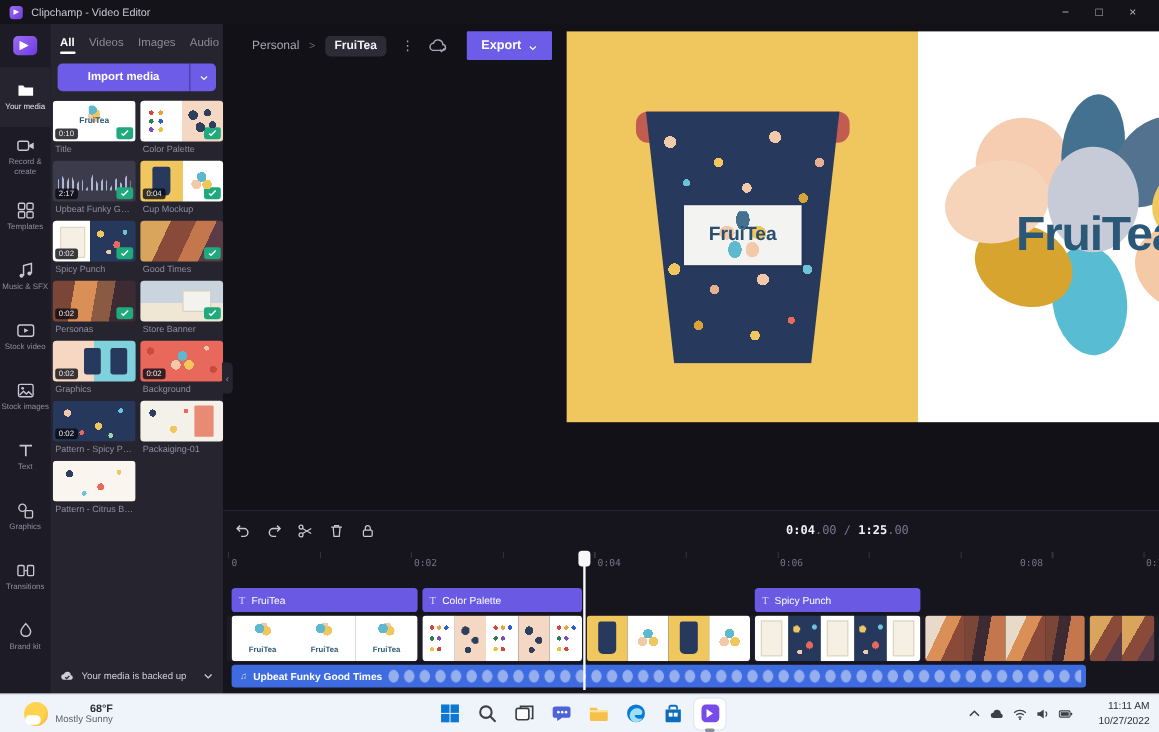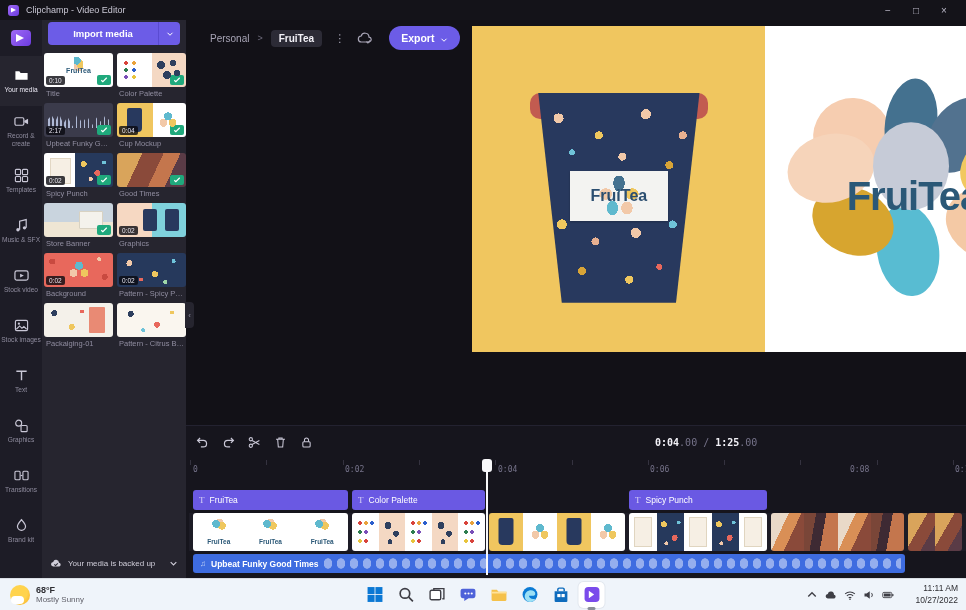--- a/index.html
+++ b/index.html
@@ -124,21 +124,21 @@
   .main-col { flex:1; display:flex; flex-direction:column; }
   .top-row { display:flex; height:405px; }
   .stage { flex:1; background:#121117; position:relative; display:flex; flex-direction:row;padding-left:12px; }
   .stage-header { height:36px; display:flex; align-items:center; padding:0 12px; gap:8px; }
   .crumb-root { color:#A7A4B5; font-size:10px; cursor:pointer; }
   .crumb-sep { color:#6F6C7E; font-size:9px; }
   .crumb-current { background:#2C2B36; color:#F2F1F7; font-size:10px; font-weight:bold; padding:3px 8px; border-radius:4px; cursor:pointer; }
   .kebab { color:#A7A4B5; font-size:11px; padding:0 4px; cursor:pointer; }
   .cloud-sync { width:16px; height:14px; color:#A7A4B5; cursor:pointer; }
   .header-spacer { flex:1; }
-  .export-btn { background:#6C5CE7; color:#fff; font-size:10.5px; font-weight:bold; padding:6px 12px; border-radius:12px; display:flex; align-items:flex-end; gap:6px; cursor:pointer; }
+  .export-btn { background:#6C5CE7; color:#fff; font-size:10.5px; font-weight:bold; padding:6px 12px; border-radius:1px; display:flex; align-items:flex-end; gap:6px; cursor:pointer; }
   .aspect-badge { position:absolute; top:54px; right:14px; border:1px solid #8E8B9C; color:#E9E7F2; font-size:9px; font-weight:bold; padding:2px 6px; border-radius:4px; background:#1A1920; cursor:pointer; }
   .canvas { width:590px; height:326px; margin:6px auto 0 auto; position:relative; overflow:hidden; }
   .canvas-left { position:absolute; left:0; top:0; width:293px; height:100%; background:#F0C65F; }
   .canvas-right { position:absolute; right:0; top:0; width:297px; height:100%; background:#FFFFFF; }
 
   
   .cup { position:absolute; left:50%; top:53%; transform:translate(-50%,-50%); width:168px; height:212px; }
   .cup-rim { position:absolute; top:0; left:-5px; right:-5px; height:26px; background:#C25B50; border-radius:10px; }
   .cup-body { position:absolute; inset:0; clip-path:polygon(2% 0,98% 0,84% 99%,16% 99%);
       background-color:#28395E; background-image:
@@ -252,21 +252,21 @@
   .clip-audio { position:absolute; top:0; height:19px; background:#3E6CE0; border-radius:3px; color:#fff; font-size:8.5px; font-weight:bold; display:flex; align-items:center; gap:5px; padding:0 7px; overflow:hidden; cursor:pointer; }
   .clip-audio .note { font-size:8px; color:#BFD0F5; }
   .clip-audio::after { content:""; position:absolute; left:128px; right:4px; top:0; bottom:0;
       background:radial-gradient(ellipse 4.5px 5.5px at 7px 50%, rgba(255,255,255,.45) 0 4px, transparent 4.5px);
       background-size:13px 100%; background-repeat:repeat-x; }
   .playhead { position:absolute; top:34px; left:300px; width:2px; height:115px; background:#F8F8FA; z-index:5; cursor:ew-resize; }
   .playhead::before { content:""; position:absolute; top:-1px; left:-4px; width:10px; height:13px; background:#F8F8FA; border-radius:3px; }
 
   
   .taskbar { height:32px; background:#EFF4FA; border-top:1px solid #D9DEE5; display:flex; align-items:center; position:relative; color:#3A3A40; }
-  .tb-weather { display:flex; align-items:center; gap:6px; padding-left:10px; cursor:pointer; }
+  .tb-weather { display:flex; align-items:center; gap:6px; padding-left:20px; cursor:pointer;text-align:right; }
   .sun-icon { width:20px; height:20px; border-radius:50%; background:radial-gradient(circle at 35% 35%, #FFD34D 0 55%, #F5A623 100%); position:relative; }
   .sun-icon::after { content:""; position:absolute; left:1px; bottom:1px; width:13px; height:8px; background:#fff; border-radius:8px; }
   .tb-weather .wt { font-size:9px; font-weight:bold; color:#2E2E33; line-height:1.2; }
   .tb-weather .wc { font-size:8px; color:#61616A; line-height:1.1; }
   .tb-center { position:absolute; left:50%; top:0; bottom:0; transform:translateX(-50%); display:flex; align-items:center; gap:5px; }
   .task-icon { width:26px; height:26px; border-radius:5px; display:flex; align-items:center; justify-content:center; cursor:pointer; position:relative; }
   .task-icon.active { background:#fff; box-shadow:0 0 0 1px #E2E7EE; }
   .task-icon.active::after { content:""; position:absolute; bottom:-2px; left:50%; transform:translateX(-50%); width:8px; height:2.5px; border-radius:2px; background:#8A8F98; }
   .task-icon svg, .task-icon .glyph-box { width:17px; height:17px; }
   .tb-tray { position:absolute; right:72px; display:flex; align-items:center; gap:7px; color:#3E3E45; }
@@ -381,20 +381,26 @@
             <svg viewBox="0 0 16 16" width="100%" height="100%">
               <path d="M8 1.8c2.4 2.8 4.3 4.7 4.3 7a4.3 4.3 0 1 1-8.6 0c0-2.3 1.9-4.2 4.3-7z" fill="none" stroke="currentColor" stroke-width="1.3"></path>
             </svg>
           </span>
           <span class="lbl">Brand kit</span>
         </div>
       </div>
   </div>
 
   <div class="media-panel">
+    <div class="mp-tabs" id="media-tabs">
+        <span class="mp-tab active">All</span>
+        <span class="mp-tab">Videos</span>
+        <span class="mp-tab">Images</span>
+        <span class="mp-tab">Audio</span>
+      </div>
     <div class="import-row">
       <div class="import-btn">Import media</div>
       <div class="import-caret">
         <span class="icon" style="width:8px;height:8px;">
             <svg viewBox="0 0 16 16">
               <path d="M3 5.5l5 5 5-5" fill="none" stroke="currentColor" stroke-width="2"></path>
             </svg>
           </span>
       </div>
     </div>
@@ -456,20 +462,31 @@
         </div>
         <div class="mp-item">
           <div class="thumb t-people-warm">
             <span class="chk">
               <svg viewBox="0 0 16 16" width="8" height="8">
                 <path d="M2.5 8.5l3.2 3 7.8-8" fill="none" stroke="currentColor" stroke-width="2.4"></path>
               </svg>
             </span>
           </div>
           <div class="mp-label">Good Times</div>
+        </div>
+        <div class="mp-item">
+          <div class="thumb t-people-group">
+            <span class="dur">0:02</span>
+            <span class="chk">
+              <svg viewBox="0 0 16 16" width="8" height="8">
+                <path d="M2.5 8.5l3.2 3 7.8-8" fill="none" stroke="currentColor" stroke-width="2.4"></path>
+              </svg>
+            </span>
+          </div>
+          <div class="mp-label">Personas</div>
         </div>
         <div class="mp-item">
           <div class="thumb t-store">
             <span class="chk">
               <svg viewBox="0 0 16 16" width="8" height="8">
                 <path d="M2.5 8.5l3.2 3 7.8-8" fill="none" stroke="currentColor" stroke-width="2.4"></path>
               </svg>
             </span>
           </div>
           <div class="mp-label">Store Banner</div>

